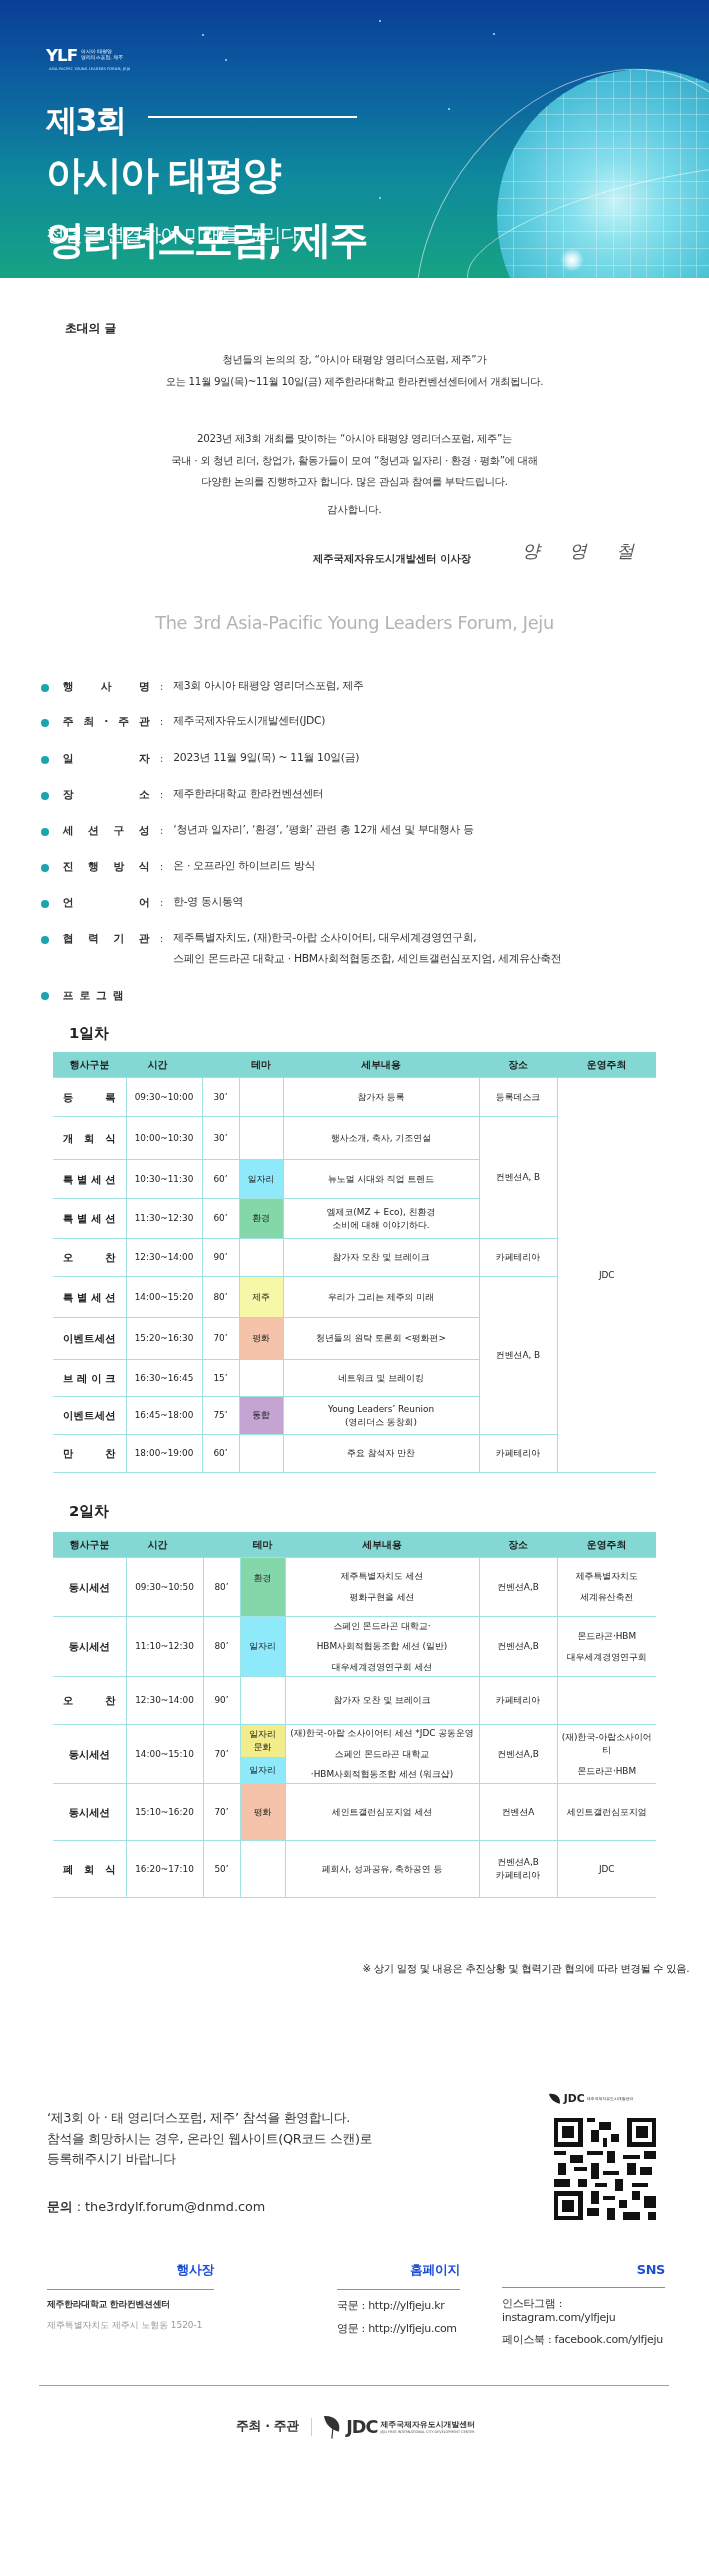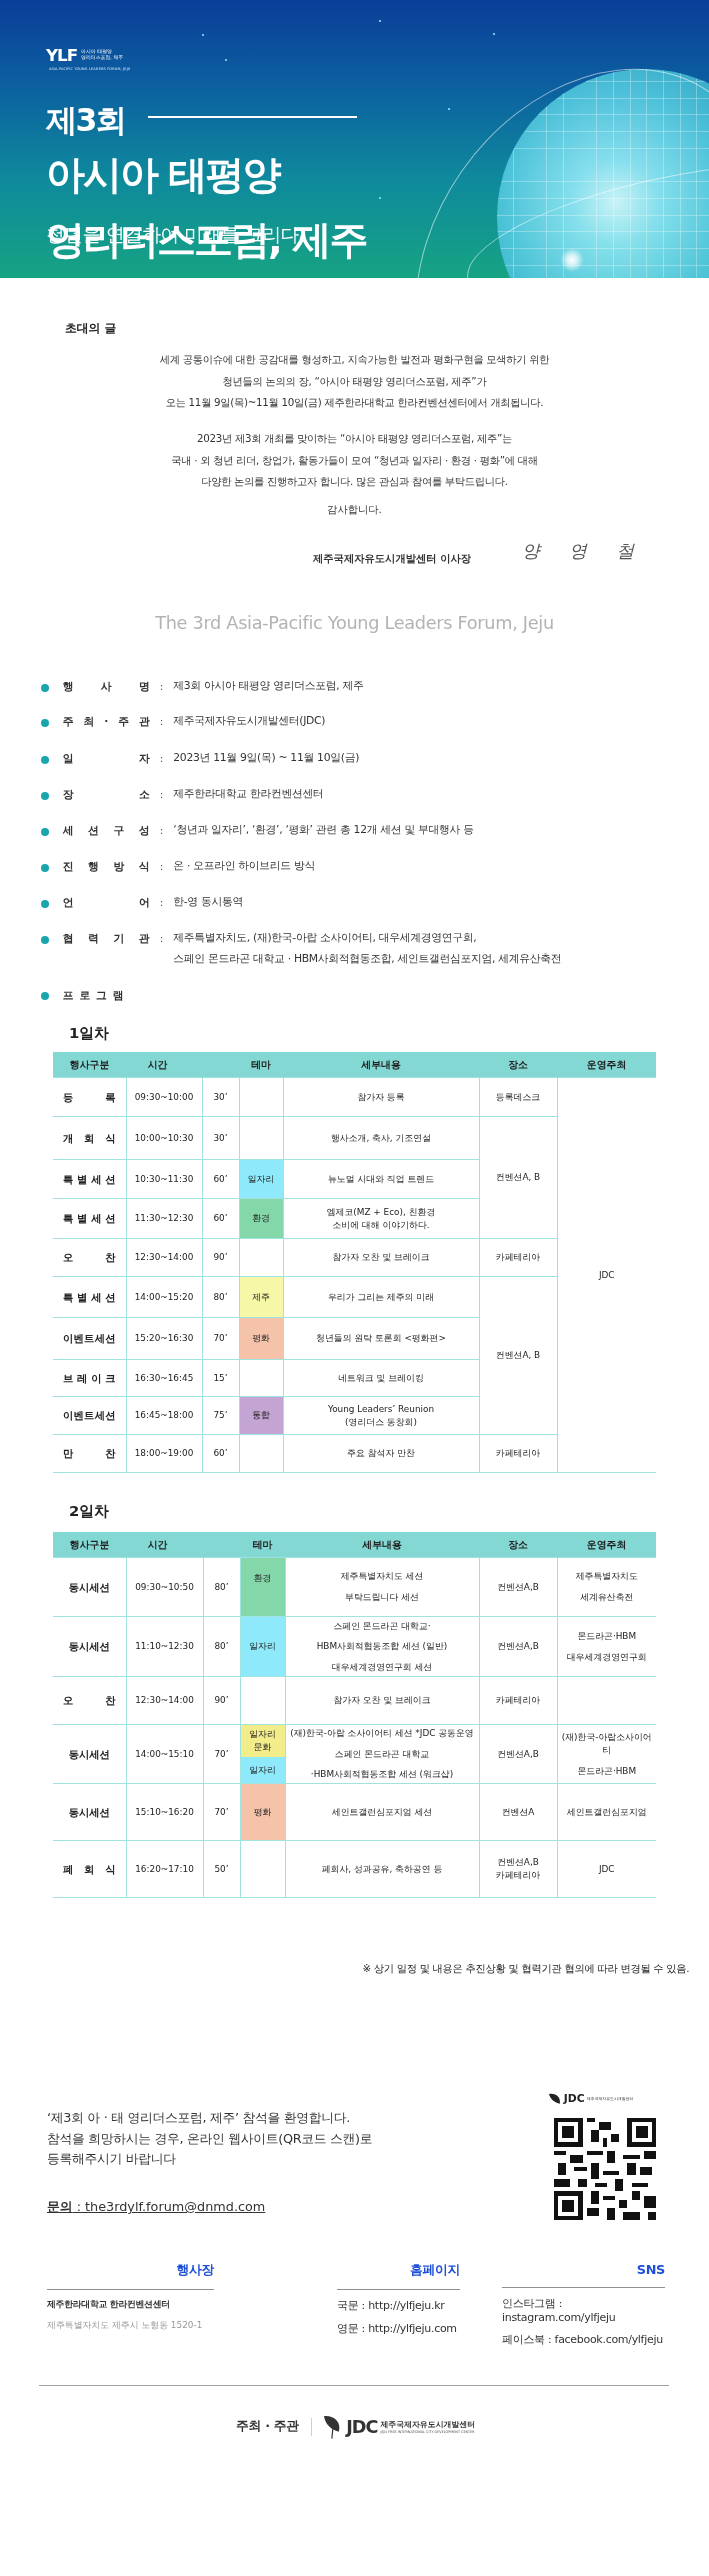--- a/index.html
+++ b/index.html
@@ -57,21 +57,21 @@
   .theme-job { background:#8ee9fa; }
   .theme-env { background:#84d7a9; }
   .theme-jeju { background:#f7f7a8; }
   .theme-peace { background:#f4c3aa; }
   .theme-unite { background:#c4a4d2; }
   .theme-culture { background:#f3ec8a; }
   .note { position:absolute; right:19.7px; top:1962px; font-size:10.3px; color:#222; letter-spacing:-0.3px; }
 
   
   .reg-text { position:absolute; left:47px; top:2108px; font-size:12.8px; color:#333; line-height:20.7px; letter-spacing:-0.3px; }
-  .reg-contact { position:absolute; left:47px; top:2199px; font-size:12.8px; color:#333;text-decoration:underline; }
+  .reg-contact { position:absolute; left:47px; top:2199px; font-size:12.8px; color:#333; }
   .reg-contact b { font-weight:bold; }
   .qr-brand { position:absolute; left:548px; top:2092px; display:flex; align-items:center; gap:2px; }
   .qr-brand .jdc { font-size:10.8px; font-weight:bold; color:#222; }
   .qr-brand .jdc-sub { font-size:3.9px; color:#222; }
   .qr { position:absolute; left:554px; top:2118px; width:102px; height:102px; background:#fff; }
 
   
   .finfo { position:absolute; top:2262px; }
   .finfo h4 { font-size:12.8px; font-weight:bold; color:#1d4ed8; margin-bottom:9.9px; letter-spacing:-0.3px;text-align:right; }
   .finfo .fline { height:1px; background:#8f8f8f; margin-bottom:7.9px; }
@@ -116,21 +116,20 @@
   <div class="hero-rule"></div>
   <div class="hero-edition" style="top:100px;">제3회</div>
   <div class="hero-title1" style="top:167px;">아시아 태평양</div>
   <div class="hero-title2" style="top:232px;">영리더스포럼, 제주</div>
 
 </section>
 <div style="position:absolute;left:46px;top:222px;font-size:18.7px;color:#fff;letter-spacing:-0.5px;">청년을 연결하여 미래를 그리다</div>
 
 <div class="inv-title">초대의 글</div>
 <div class="inv-p" style="top:349px;">
-  <div>세계 공통이슈에 대한 공감대를 형성하고, 지속가능한 발전과 평화구현을 모색하기 위한</div>
   <div>청년들의 논의의 장, “아시아 태평양 영리더스포럼, 제주”가</div>
   <div>오는 11월 9일(목)~11월 10일(금) 제주한라대학교 한라컨벤션센터에서 개최됩니다.</div>
 </div>
 <div class="inv-p" style="top:428px;">
   <div>2023년 제3회 개최를 맞이하는 “아시아 태평양 영리더스포럼, 제주”는</div>
   <div>국내 · 외 청년 리더, 창업가, 활동가들이 모여 “청년과 일자리 · 환경 · 평화”에 대해</div>
   <div>다양한 논의를 진행하고자 합니다. 많은 관심과 참여를 부탁드립니다.</div>
 </div>
 <div class="inv-thanks" style="top:503px;">감사합니다.</div>
 <div class="inv-sign-org">제주국제자유도시개발센터 이사장</div>
@@ -459,21 +458,21 @@
     </tr>
   </thead>
   <tbody id="day2-body">
       <tr style="height: 59px;">
         <td>동시세션</td>
         <td>09:30~10:50</td>
         <td>80’</td>
         <td class="theme-env" style="vertical-align: top; padding-top: 13.8px;">환경</td>
         <td>
           <div>제주특별자치도 세션</div>
-          <div style="margin-top: 7.9px;">부탁드립니다 세션</div>
+          <div style="margin-top: 7.9px;">평화구현을 세션</div>
         </td>
         <td>컨벤션A,B</td>
         <td>
           <div>제주특별자치도</div>
           <div style="margin-top: 7.9px;">세계유산축전</div>
         </td>
       </tr>
       <tr style="height: 60px;">
         <td>동시세션</td>
         <td>11:10~12:30</td>

